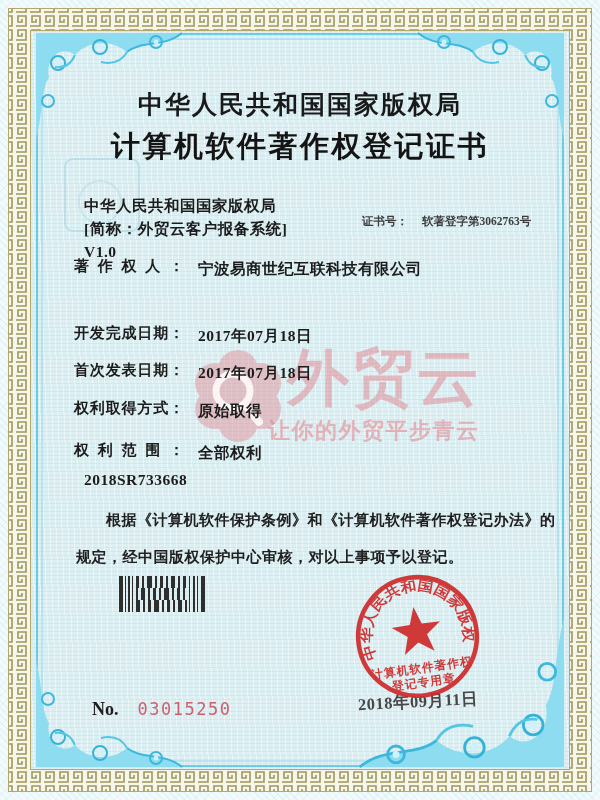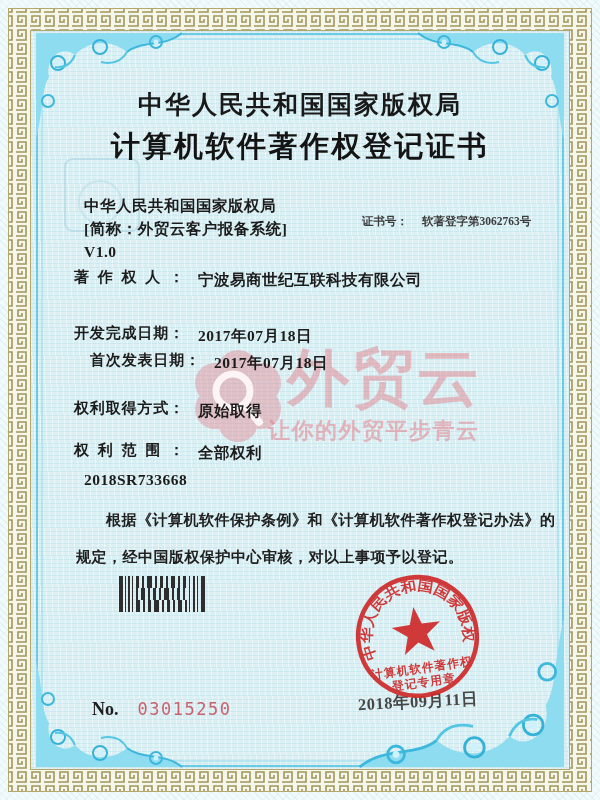--- a/index.html
+++ b/index.html
@@ -150,29 +150,29 @@
     <span>证书号：</span><span class="gap"></span><span>软著登字第3062763号</span>
   </div>
 
   <div class="row" style="top:194px;">
     <span class="val">
       <div>中华人民共和国国家版权局</div>
       <div>[简称：外贸云客户报备系统]</div>
       <div>V1.0</div>
     </span>
   </div>
-  <div class="row" style="top:268px;">
+  <div class="row" style="top:257px;">
     <span class="lbl">著作权人：</span>
     <span class="val"><div>宁波易商世纪互联科技有限公司</div></span>
   </div>
   <div class="row" style="top:324px;">
     <span class="lbl">开发完成日期：</span>
     <span class="val"><div>2017年07月18日</div></span>
   </div>
-  <div class="row" style="top:351px;margin-left:16px;">
+  <div class="row" style="top:361px;">
     <span class="lbl">首次发表日期：</span>
     <span class="val"><div>2017年07月18日</div></span>
   </div>
   <div class="row" style="top:399px;">
     <span class="lbl">权利取得方式：</span>
     <span class="val"><div>原始取得</div></span>
   </div>
   <div class="row" style="top:434px;margin-top:7px;">
     <span class="lbl">权利范围：</span>
     <span class="val"><div>全部权利</div></span>

